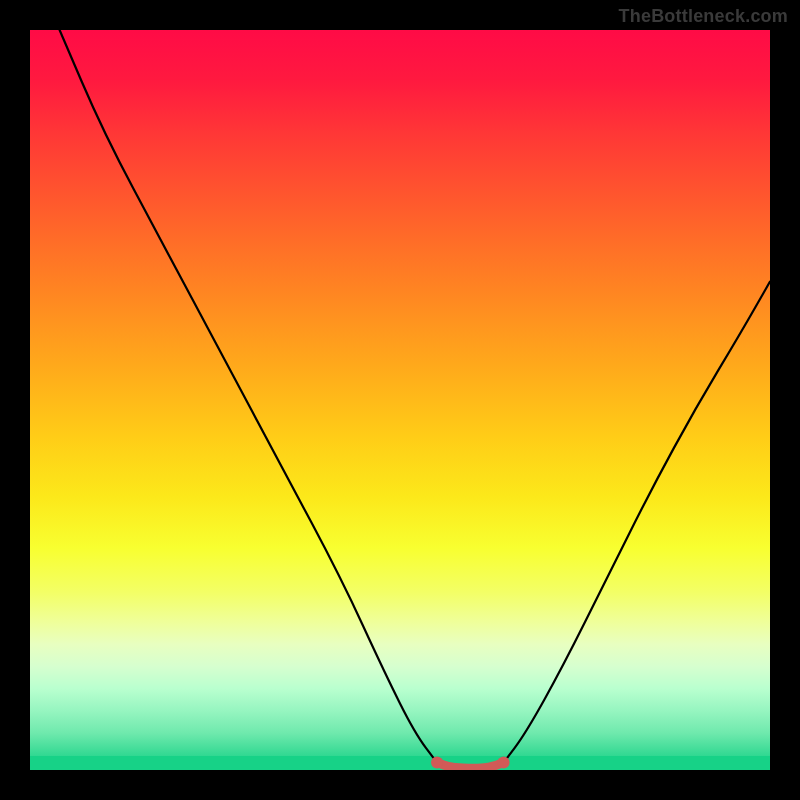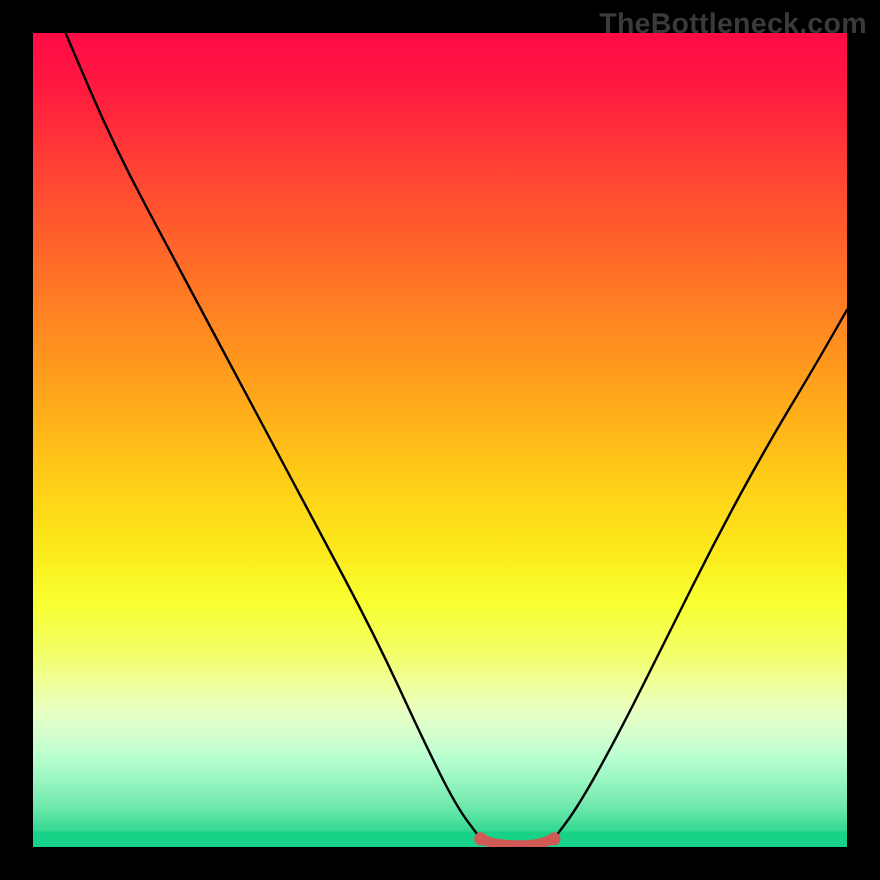--- a/index.html
+++ b/index.html
@@ -10,21 +10,21 @@
     background: #000;
     font-family: Arial, Helvetica, sans-serif;
     position: relative;
     overflow: hidden;
   }
   .watermark {
     position: absolute;
     top: 6px;
     right: 12px;
     color: #3a3a3a;
-    font-size: 26px;
+    font-size: 18px;
     font-weight: 600;
     z-index: 5;
     letter-spacing: 0.2px;
   }
   .plot-area {
     position: absolute;
     left: 30px;
     top: 30px;
     width: 740px;
     height: 740px;

